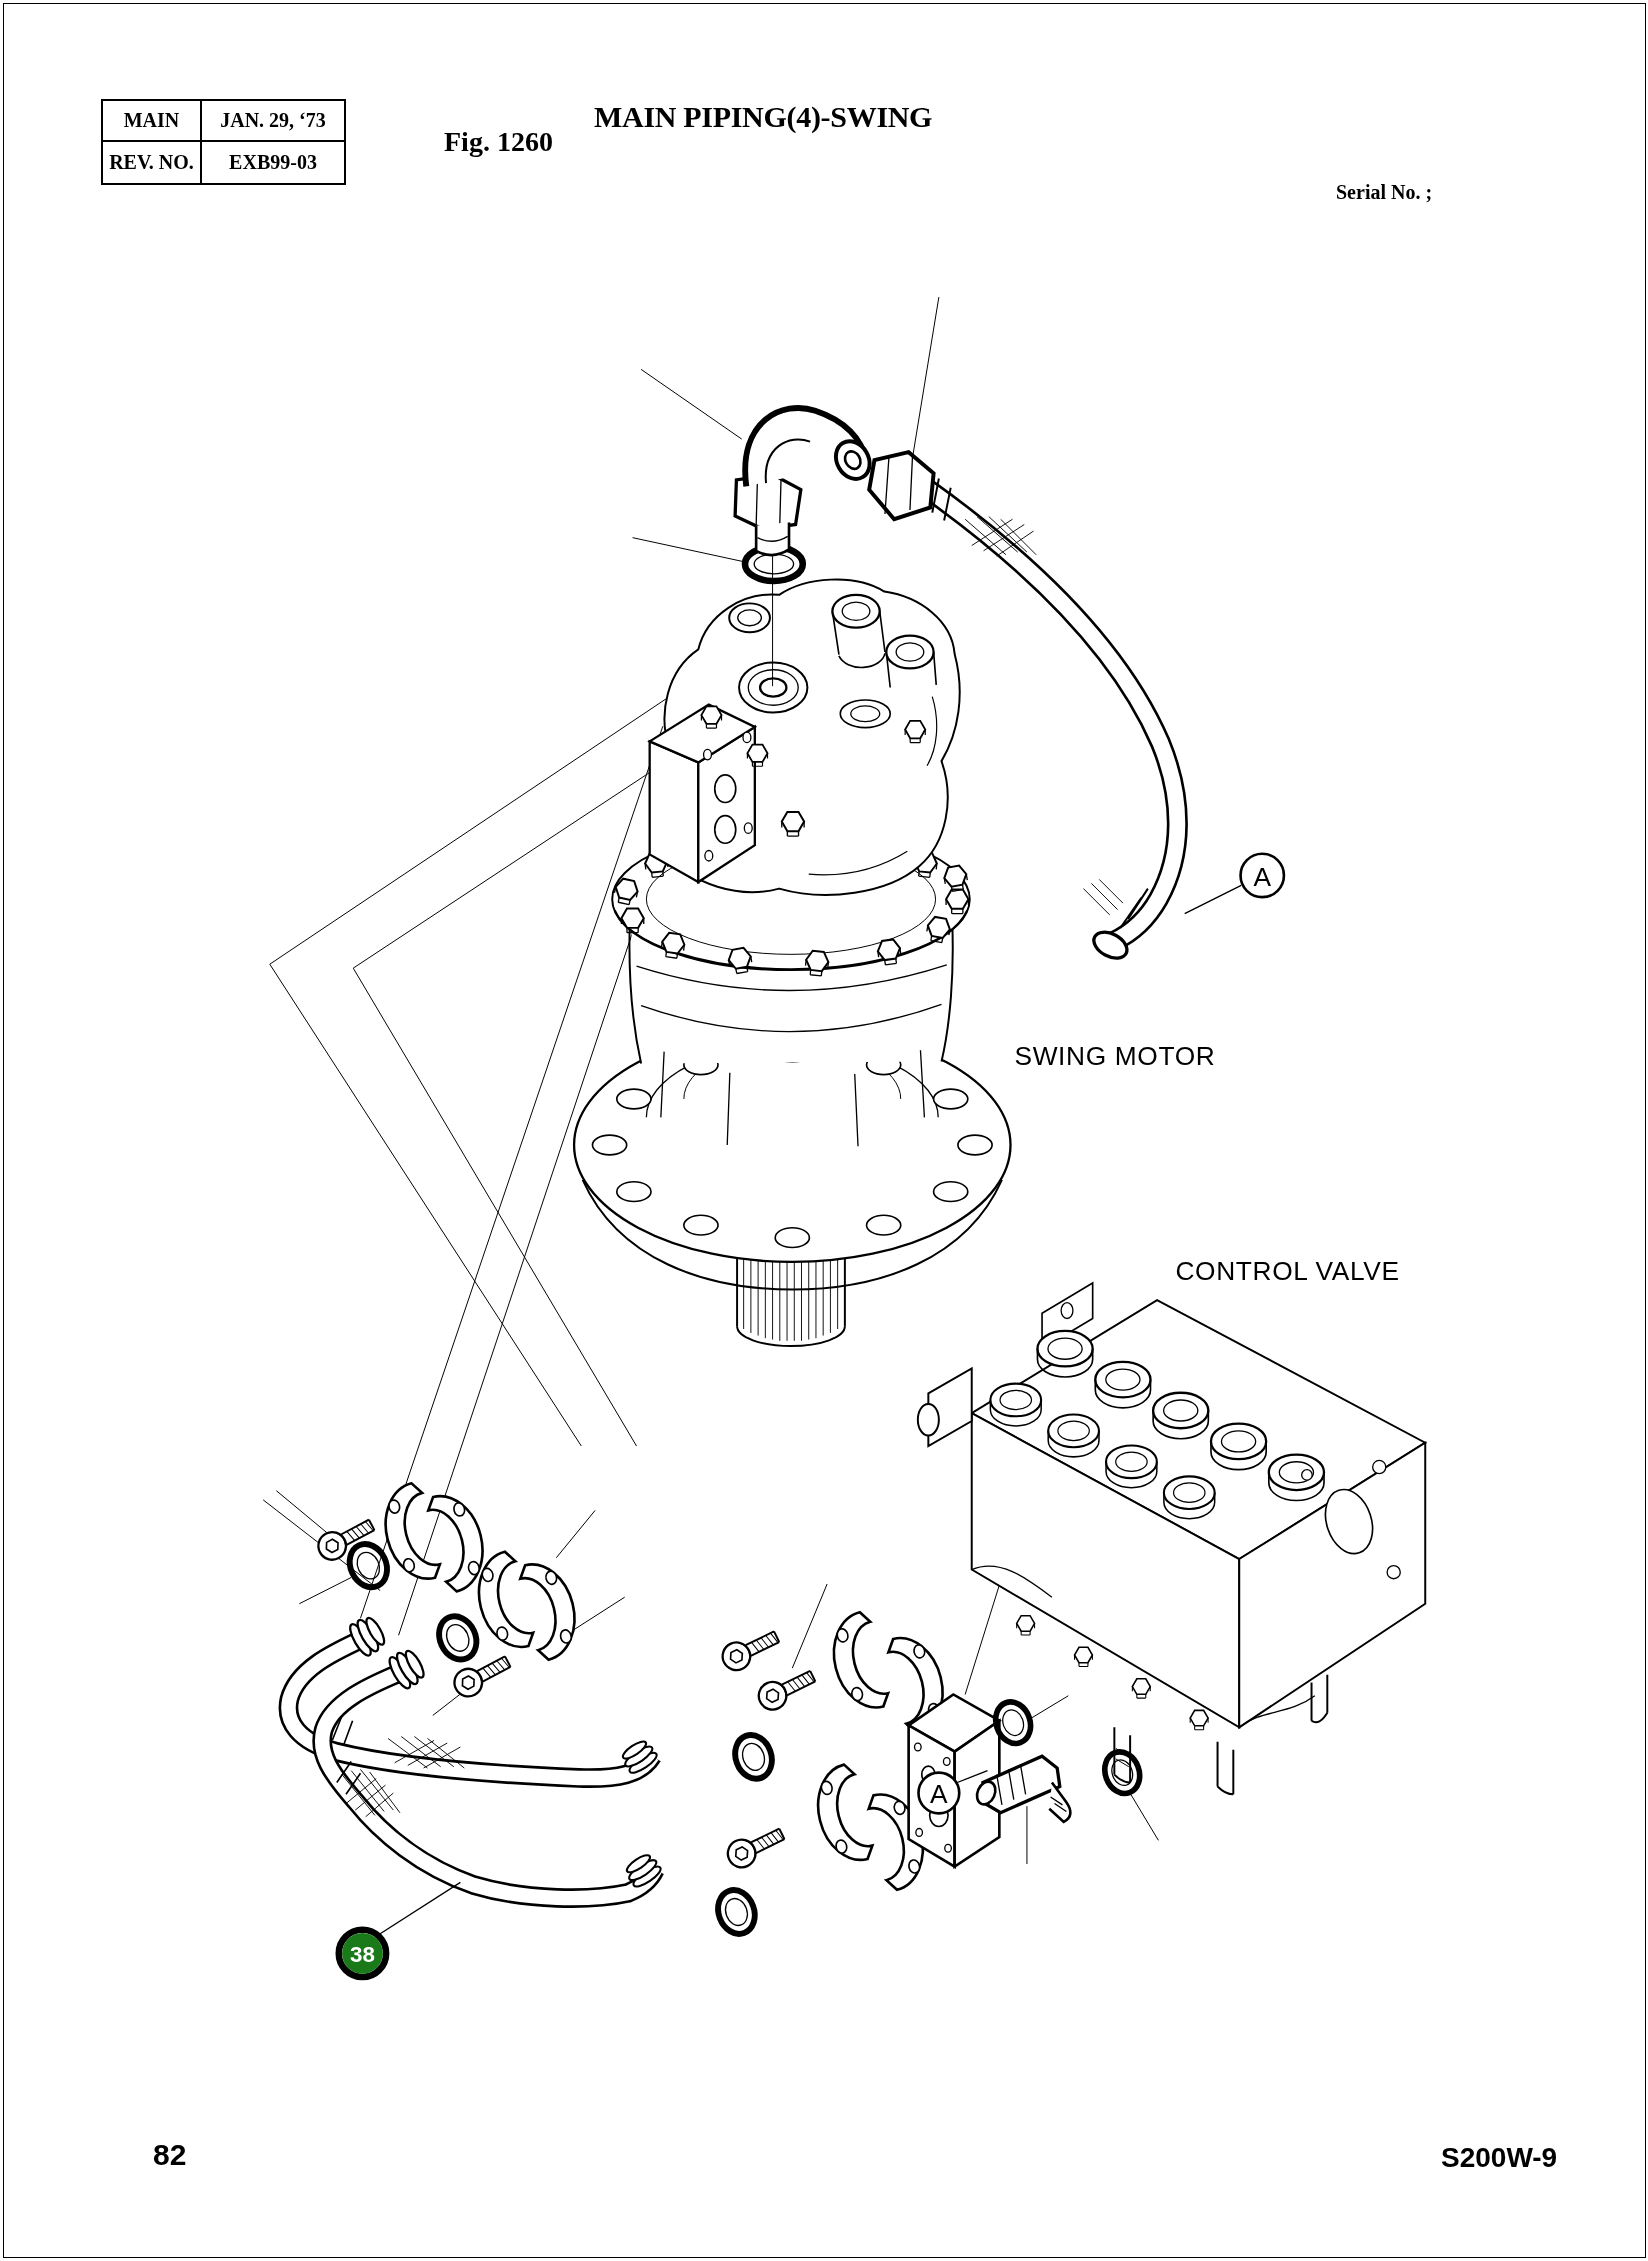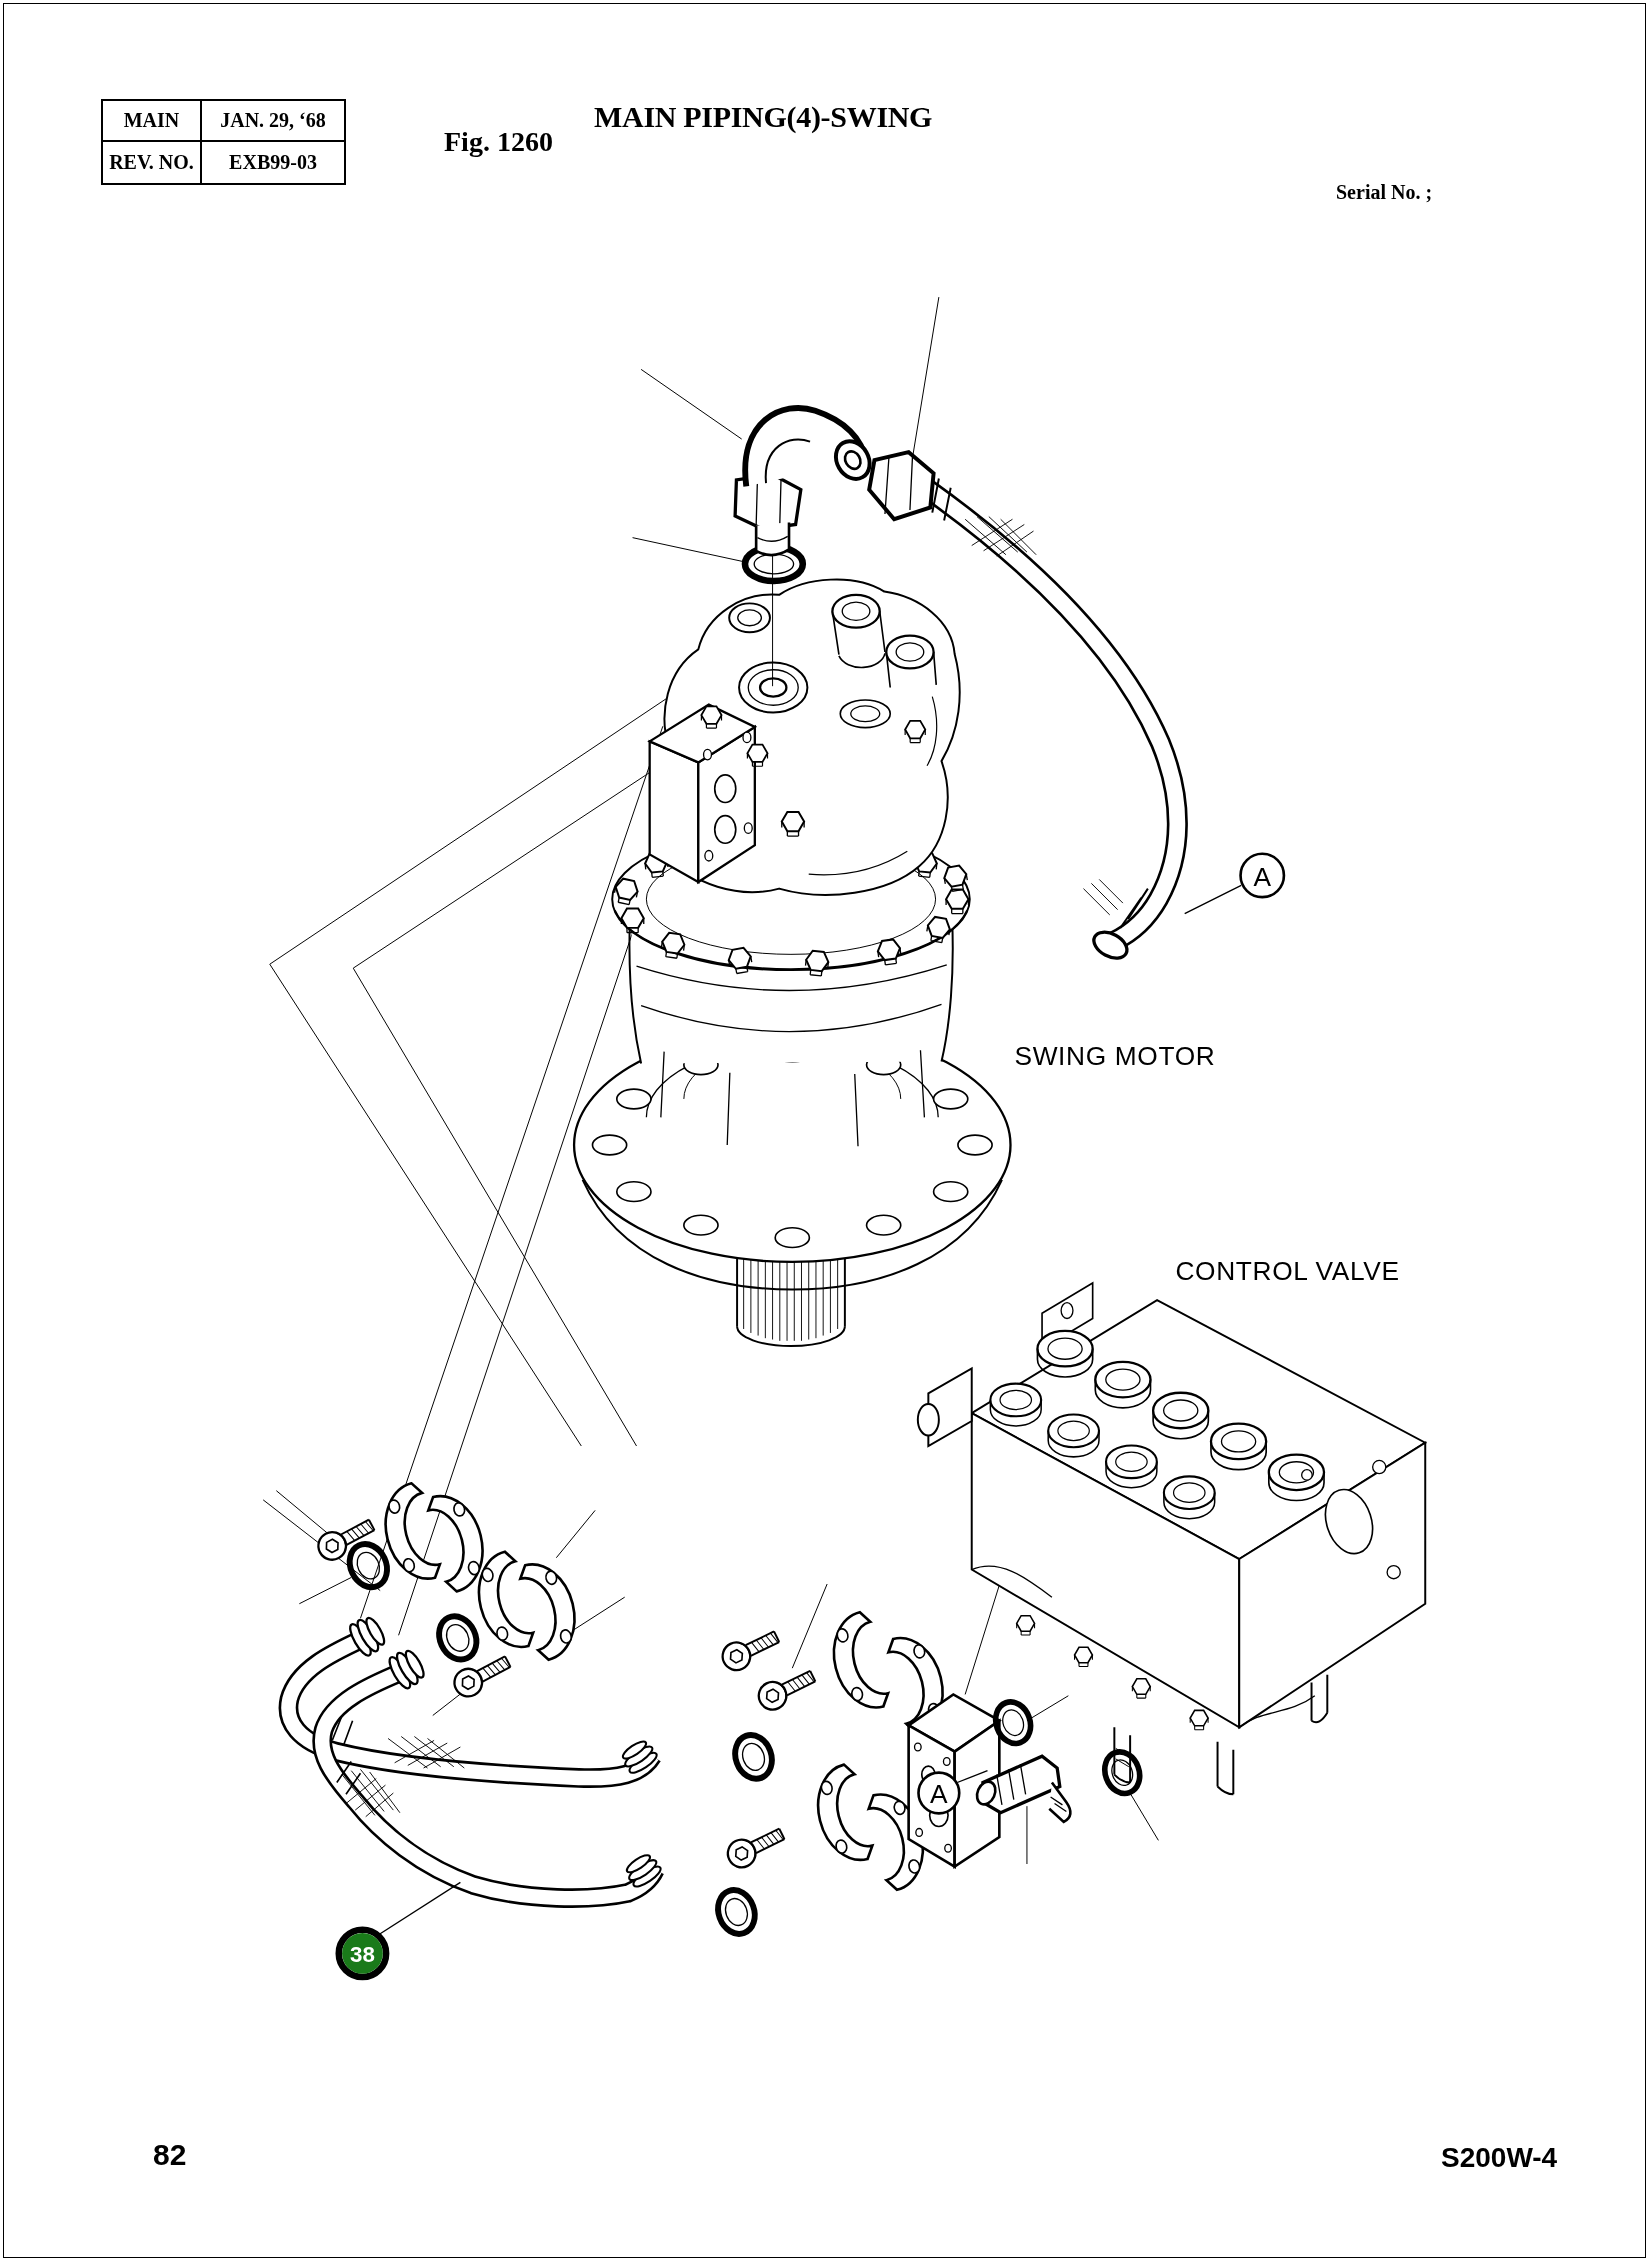--- a/index.html
+++ b/index.html
@@ -50,21 +50,21 @@
   }
   svg{position:absolute;left:0;top:0;}
 </style>
 </head>
 <body>
 
 <div class="frame"></div>
 
 <div class="rev-table">
   <div class="rev-cell">MAIN</div>
-  <div class="rev-cell last-col">JAN. 29, ‘68</div>
+  <div class="rev-cell last-col">JAN. 29, ‘73</div>
   <div class="rev-cell last-row">REV. NO.</div>
   <div class="rev-cell last-col last-row">EXB99-03</div>
 </div>
 
 <div class="fig-label">Fig. 1260</div>
 <div class="title-block">
   <div class="title-line">MAIN PIPING(4)-SWING</div>
 </div>
 <div class="serial">Serial No. ;</div>
 
@@ -403,14 +403,14 @@
 
   <g>
     <line x1="575" y1="2944" x2="700" y2="2864" stroke="#000" stroke-width="2"></line>
     <circle cx="551" cy="2972" r="36" fill="#fff" stroke="#000" stroke-width="10"></circle>
     <circle cx="551" cy="2972" r="31" fill="#1a7a1a"></circle>
     <text class="balloon-green-text" x="551" y="2974" text-anchor="middle" dominant-baseline="central" fill="#ffffff">38</text>
   </g>
 </svg>
 
 <div class="page-num">82</div>
-<div class="doc-code">S200W-4</div>
+<div class="doc-code">S200W-9</div>
 
 
 </body></html>

